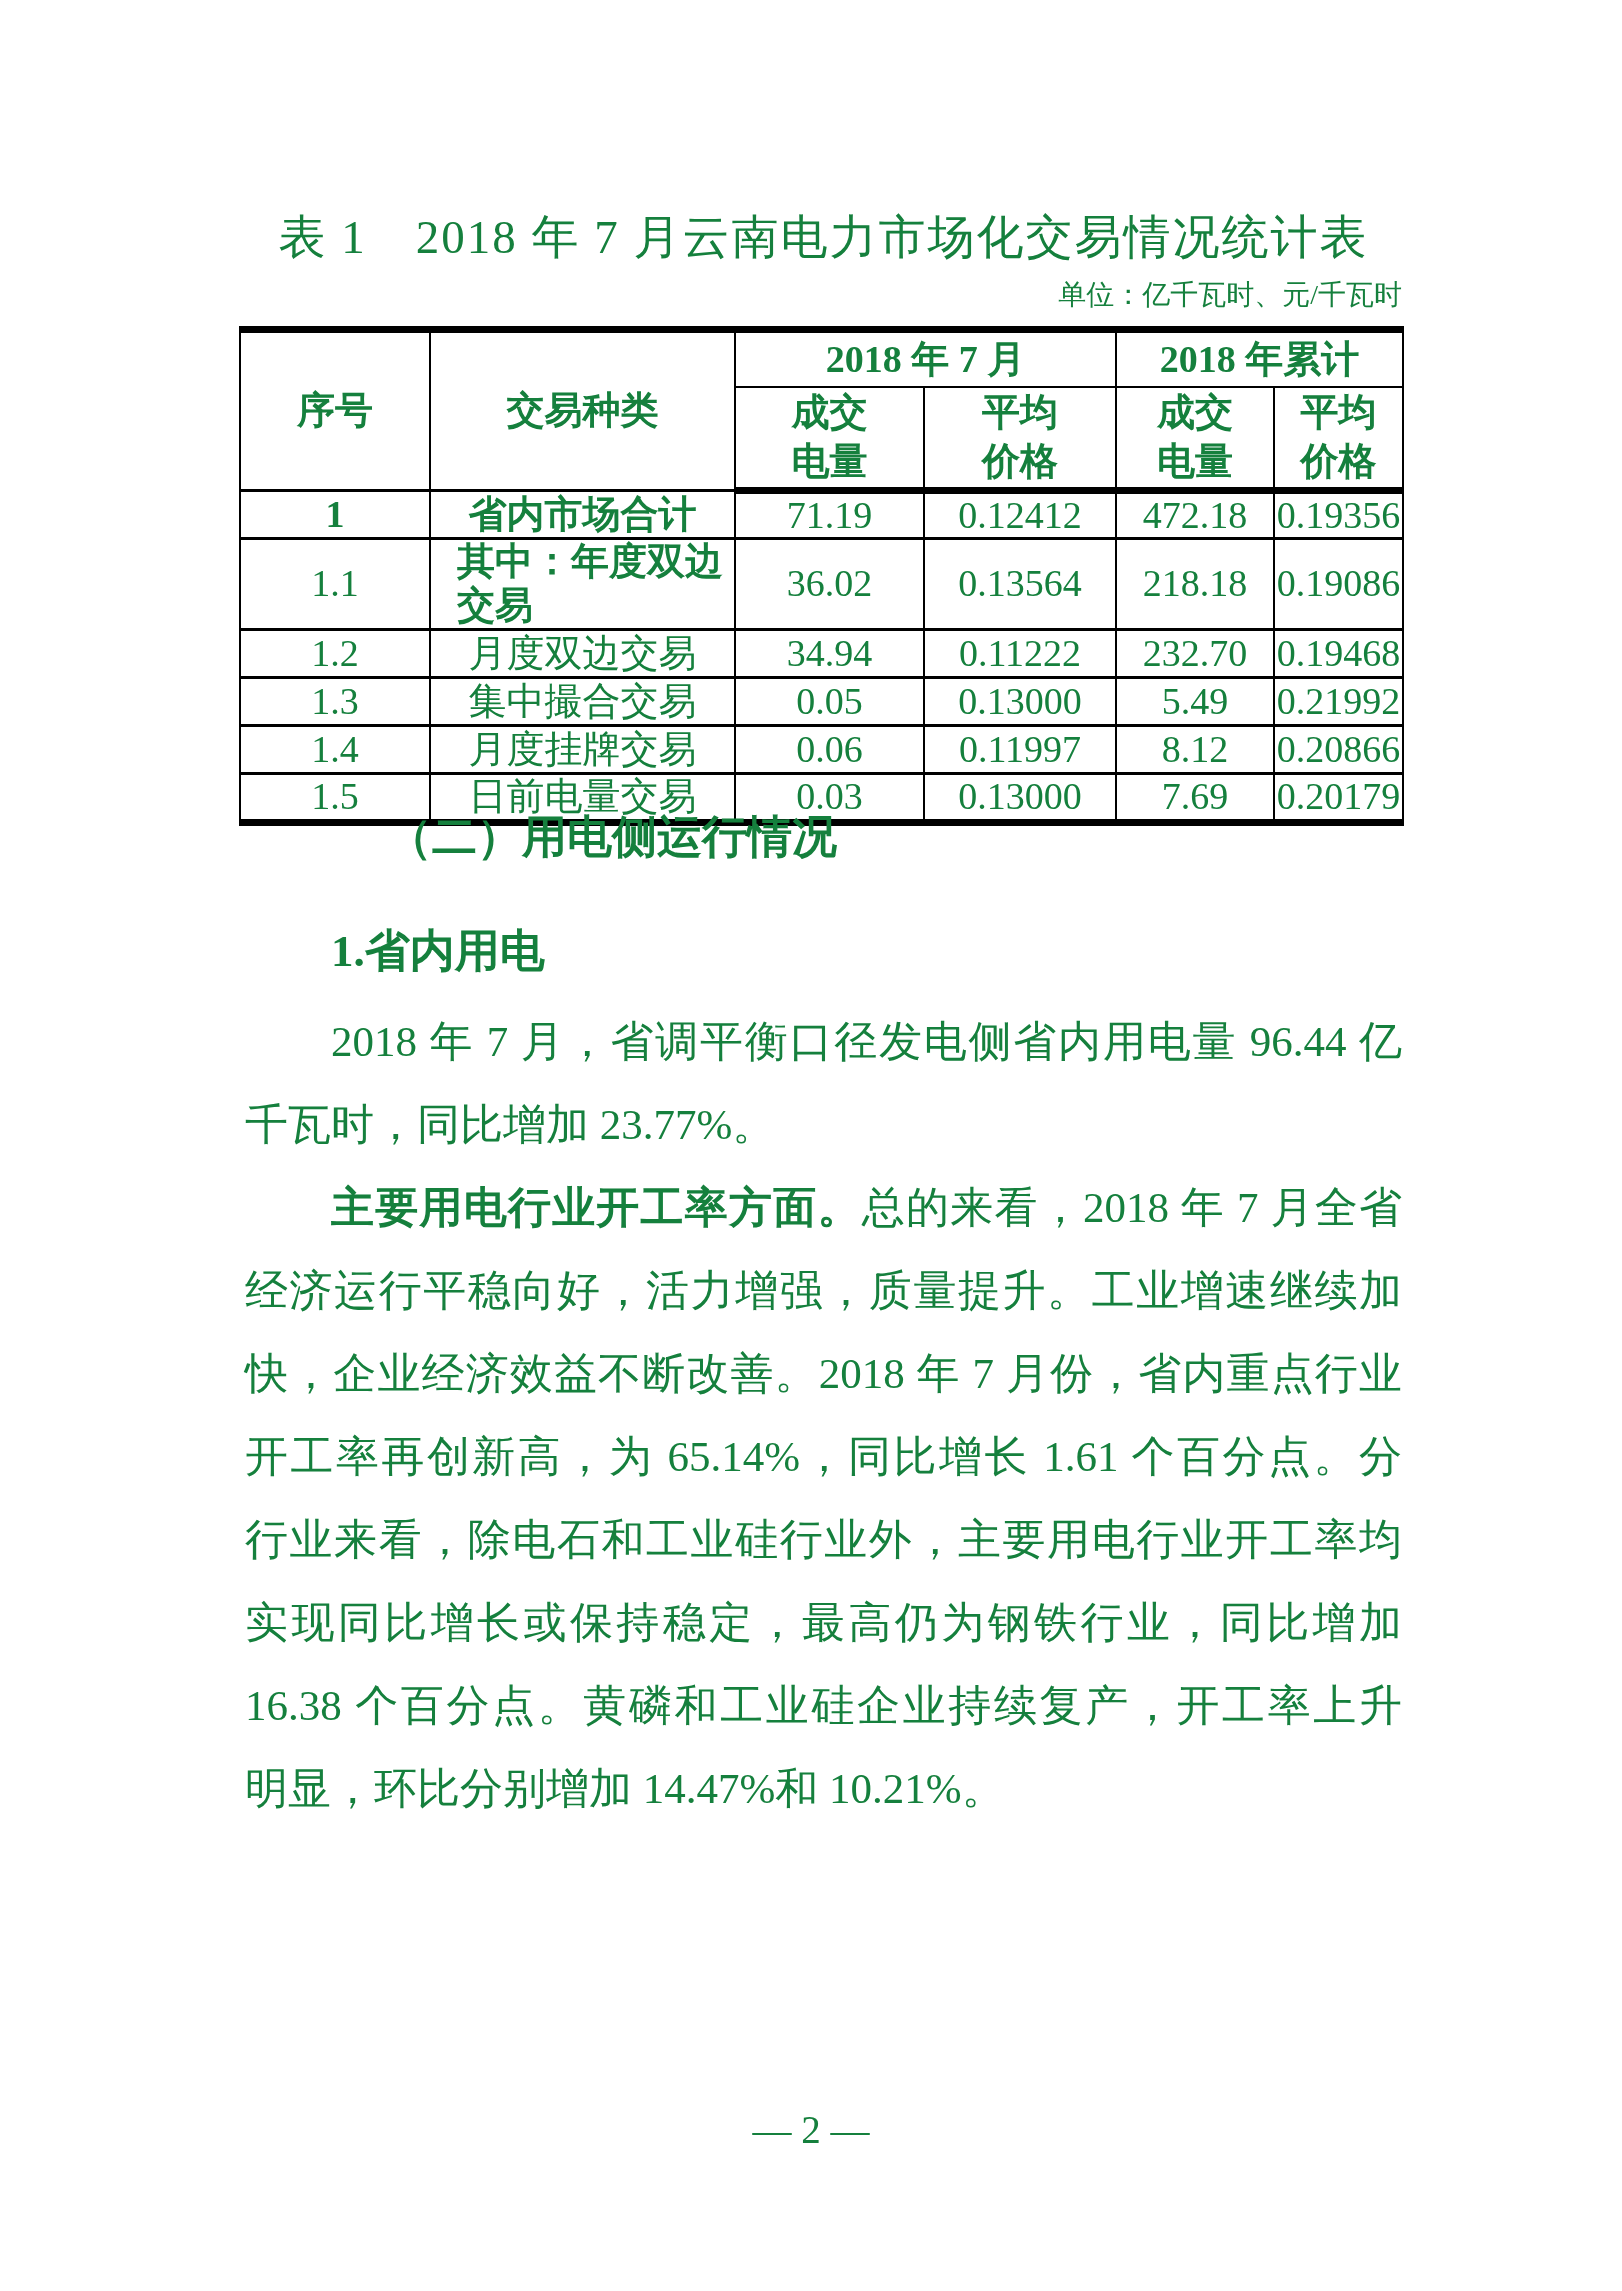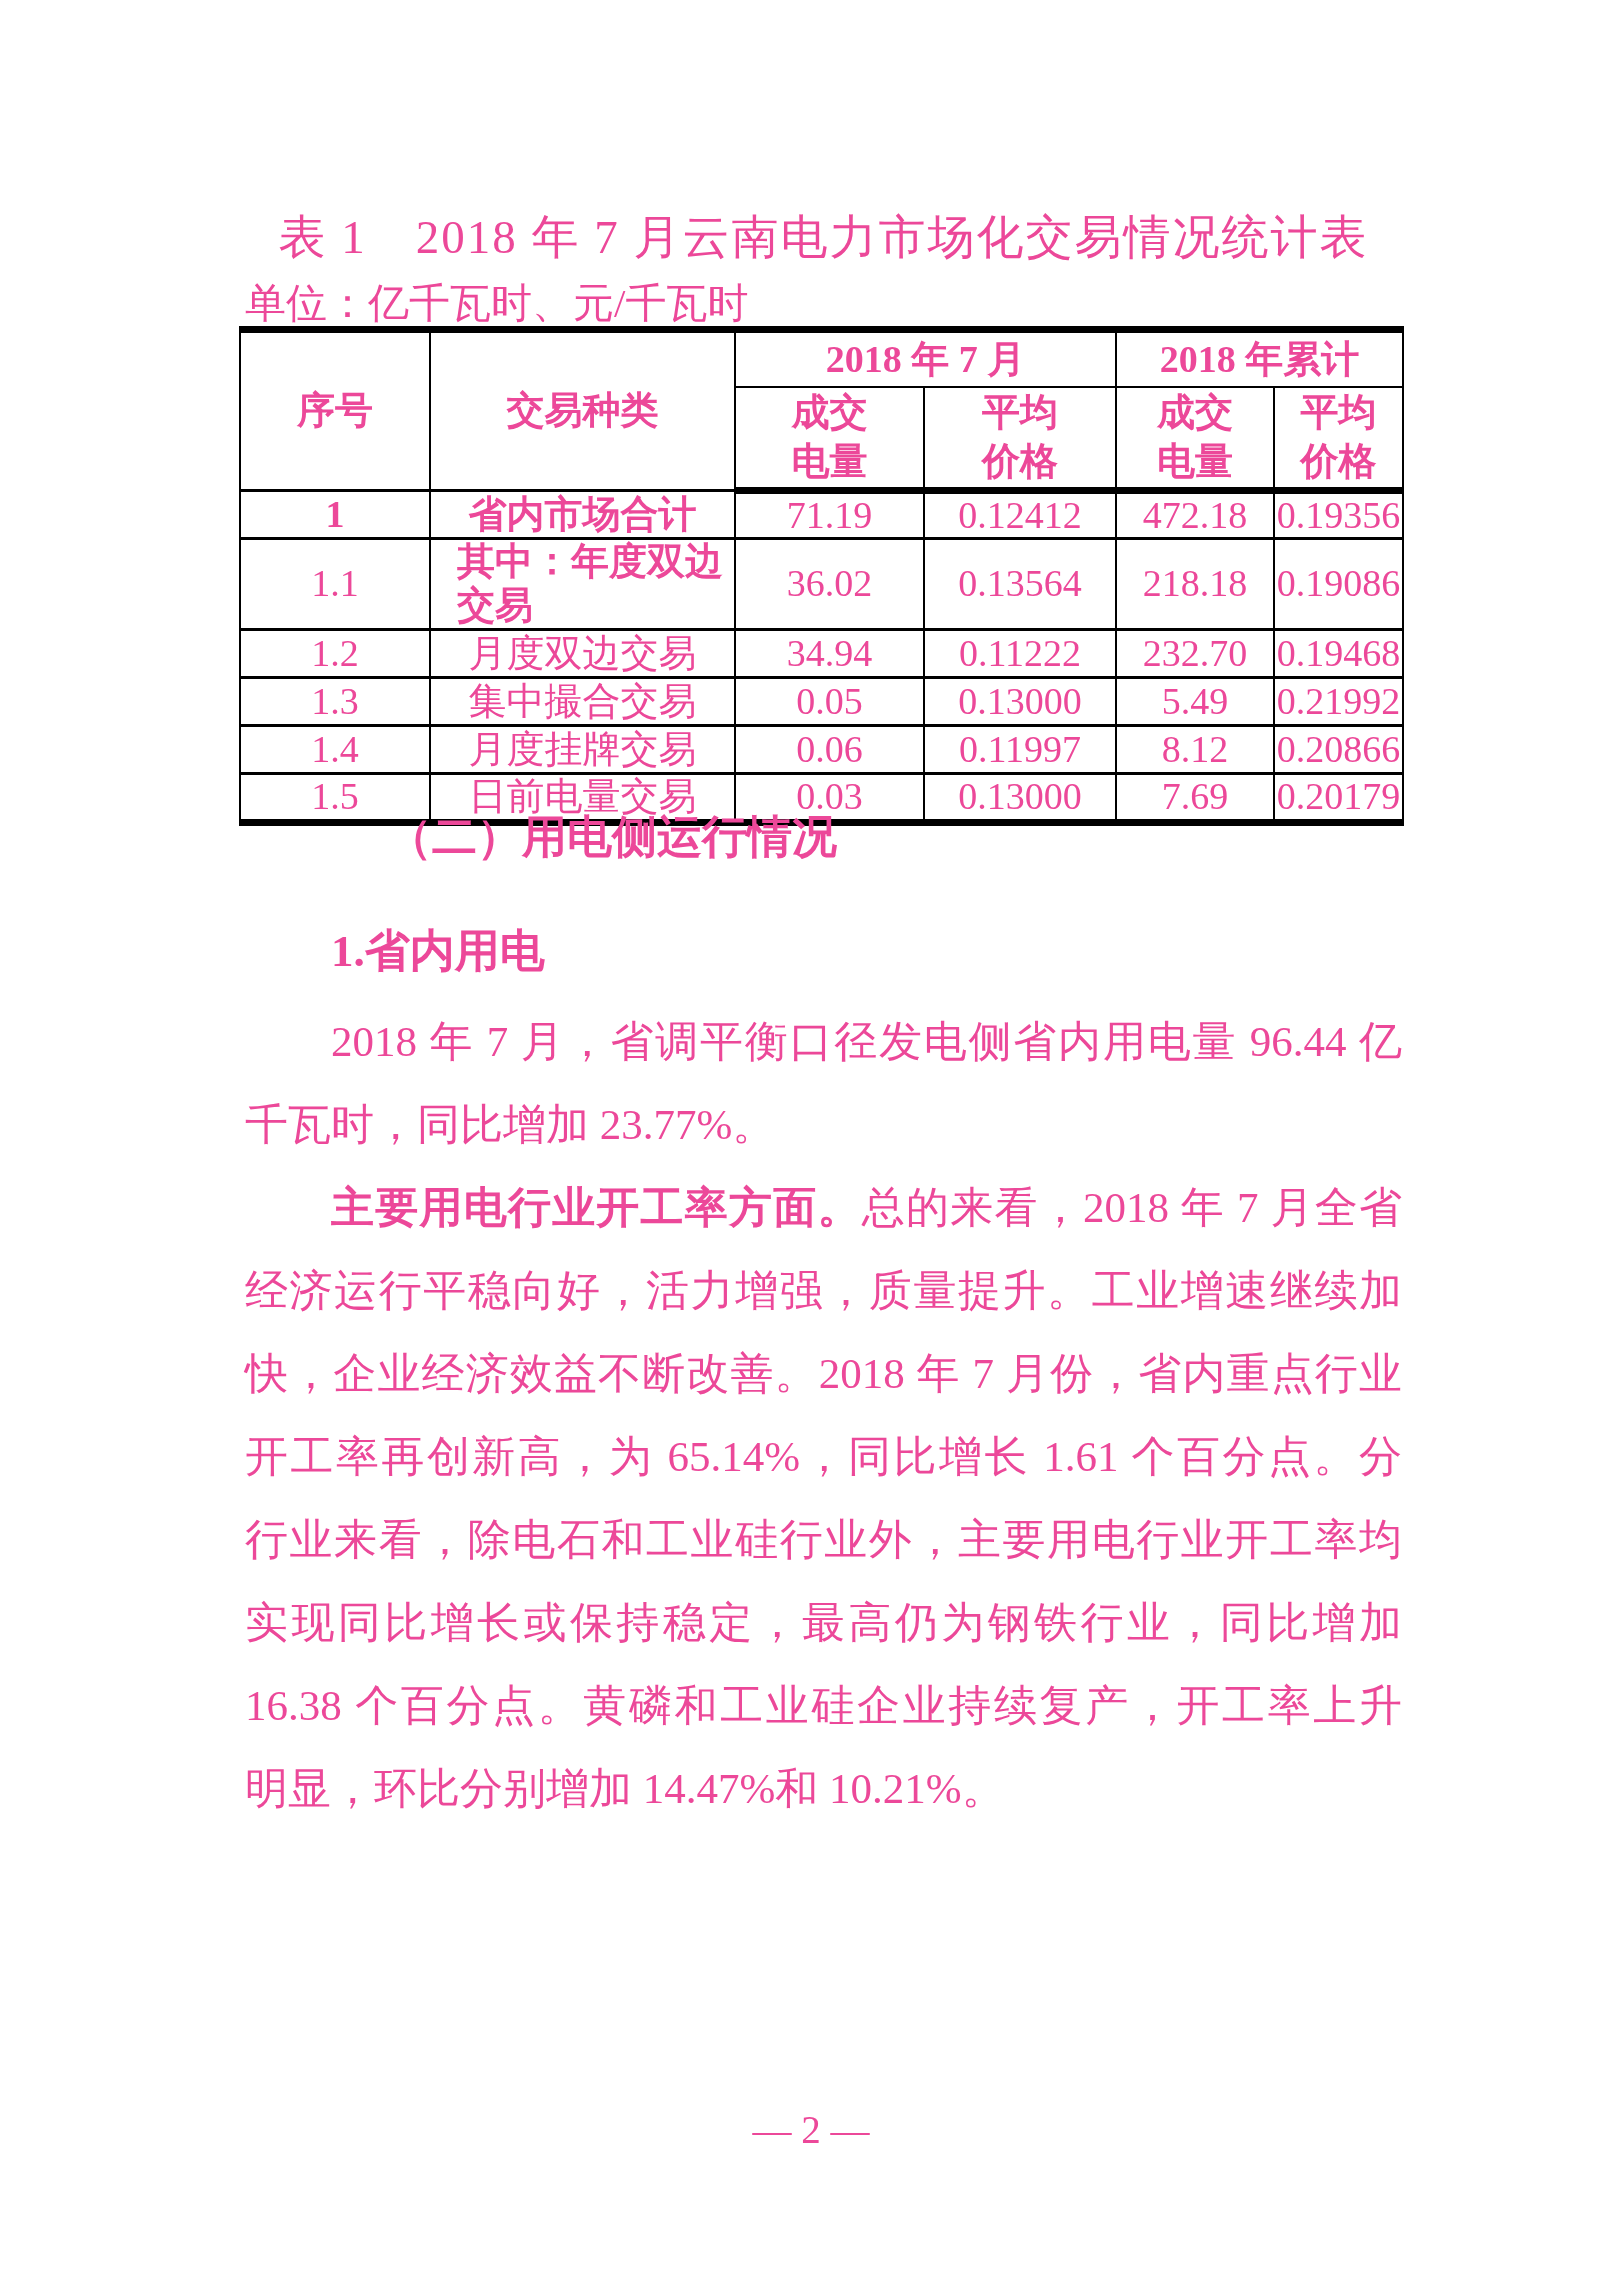--- a/index.html
+++ b/index.html
@@ -1,34 +1,34 @@
 <!DOCTYPE html>
 <html lang="zh"><head>
 <meta charset="utf-8">
 <style>
   html, body { margin: 0; padding: 0; background: #ffffff; }
   .page {
     position: relative;
     width: 1622px;
     height: 2292px;
     background: #ffffff;
-    color: #ec4899;
+    color: #15803d;
     font-family: "Liberation Serif", "DejaVu Serif", serif;
     overflow: hidden;
   }
   .abs { position: absolute; }
 
   .doc-title {
     top: 206px; left: 245px; width: 1157px;
     font-size: 47px; letter-spacing: 2px;
     text-align: center; white-space: nowrap;
   }
   .unit-note {
     top: 276px; left: 245px; width: 1157px;
-    font-size: 41px; text-align: left; white-space: nowrap;
+    font-size: 28px; text-align: right; white-space: nowrap;
   }
 
   .table-wrap { top: 326px; left: 239px; }
   table.stats {
     border-collapse: collapse; table-layout: fixed;
     width: 1163px;
     border-top: 7.8px solid #000; border-bottom: 7.8px solid #000;
     border-left: 2.9px solid #000; border-right: 2.9px solid #000;
     font-size: 38px;
   }

